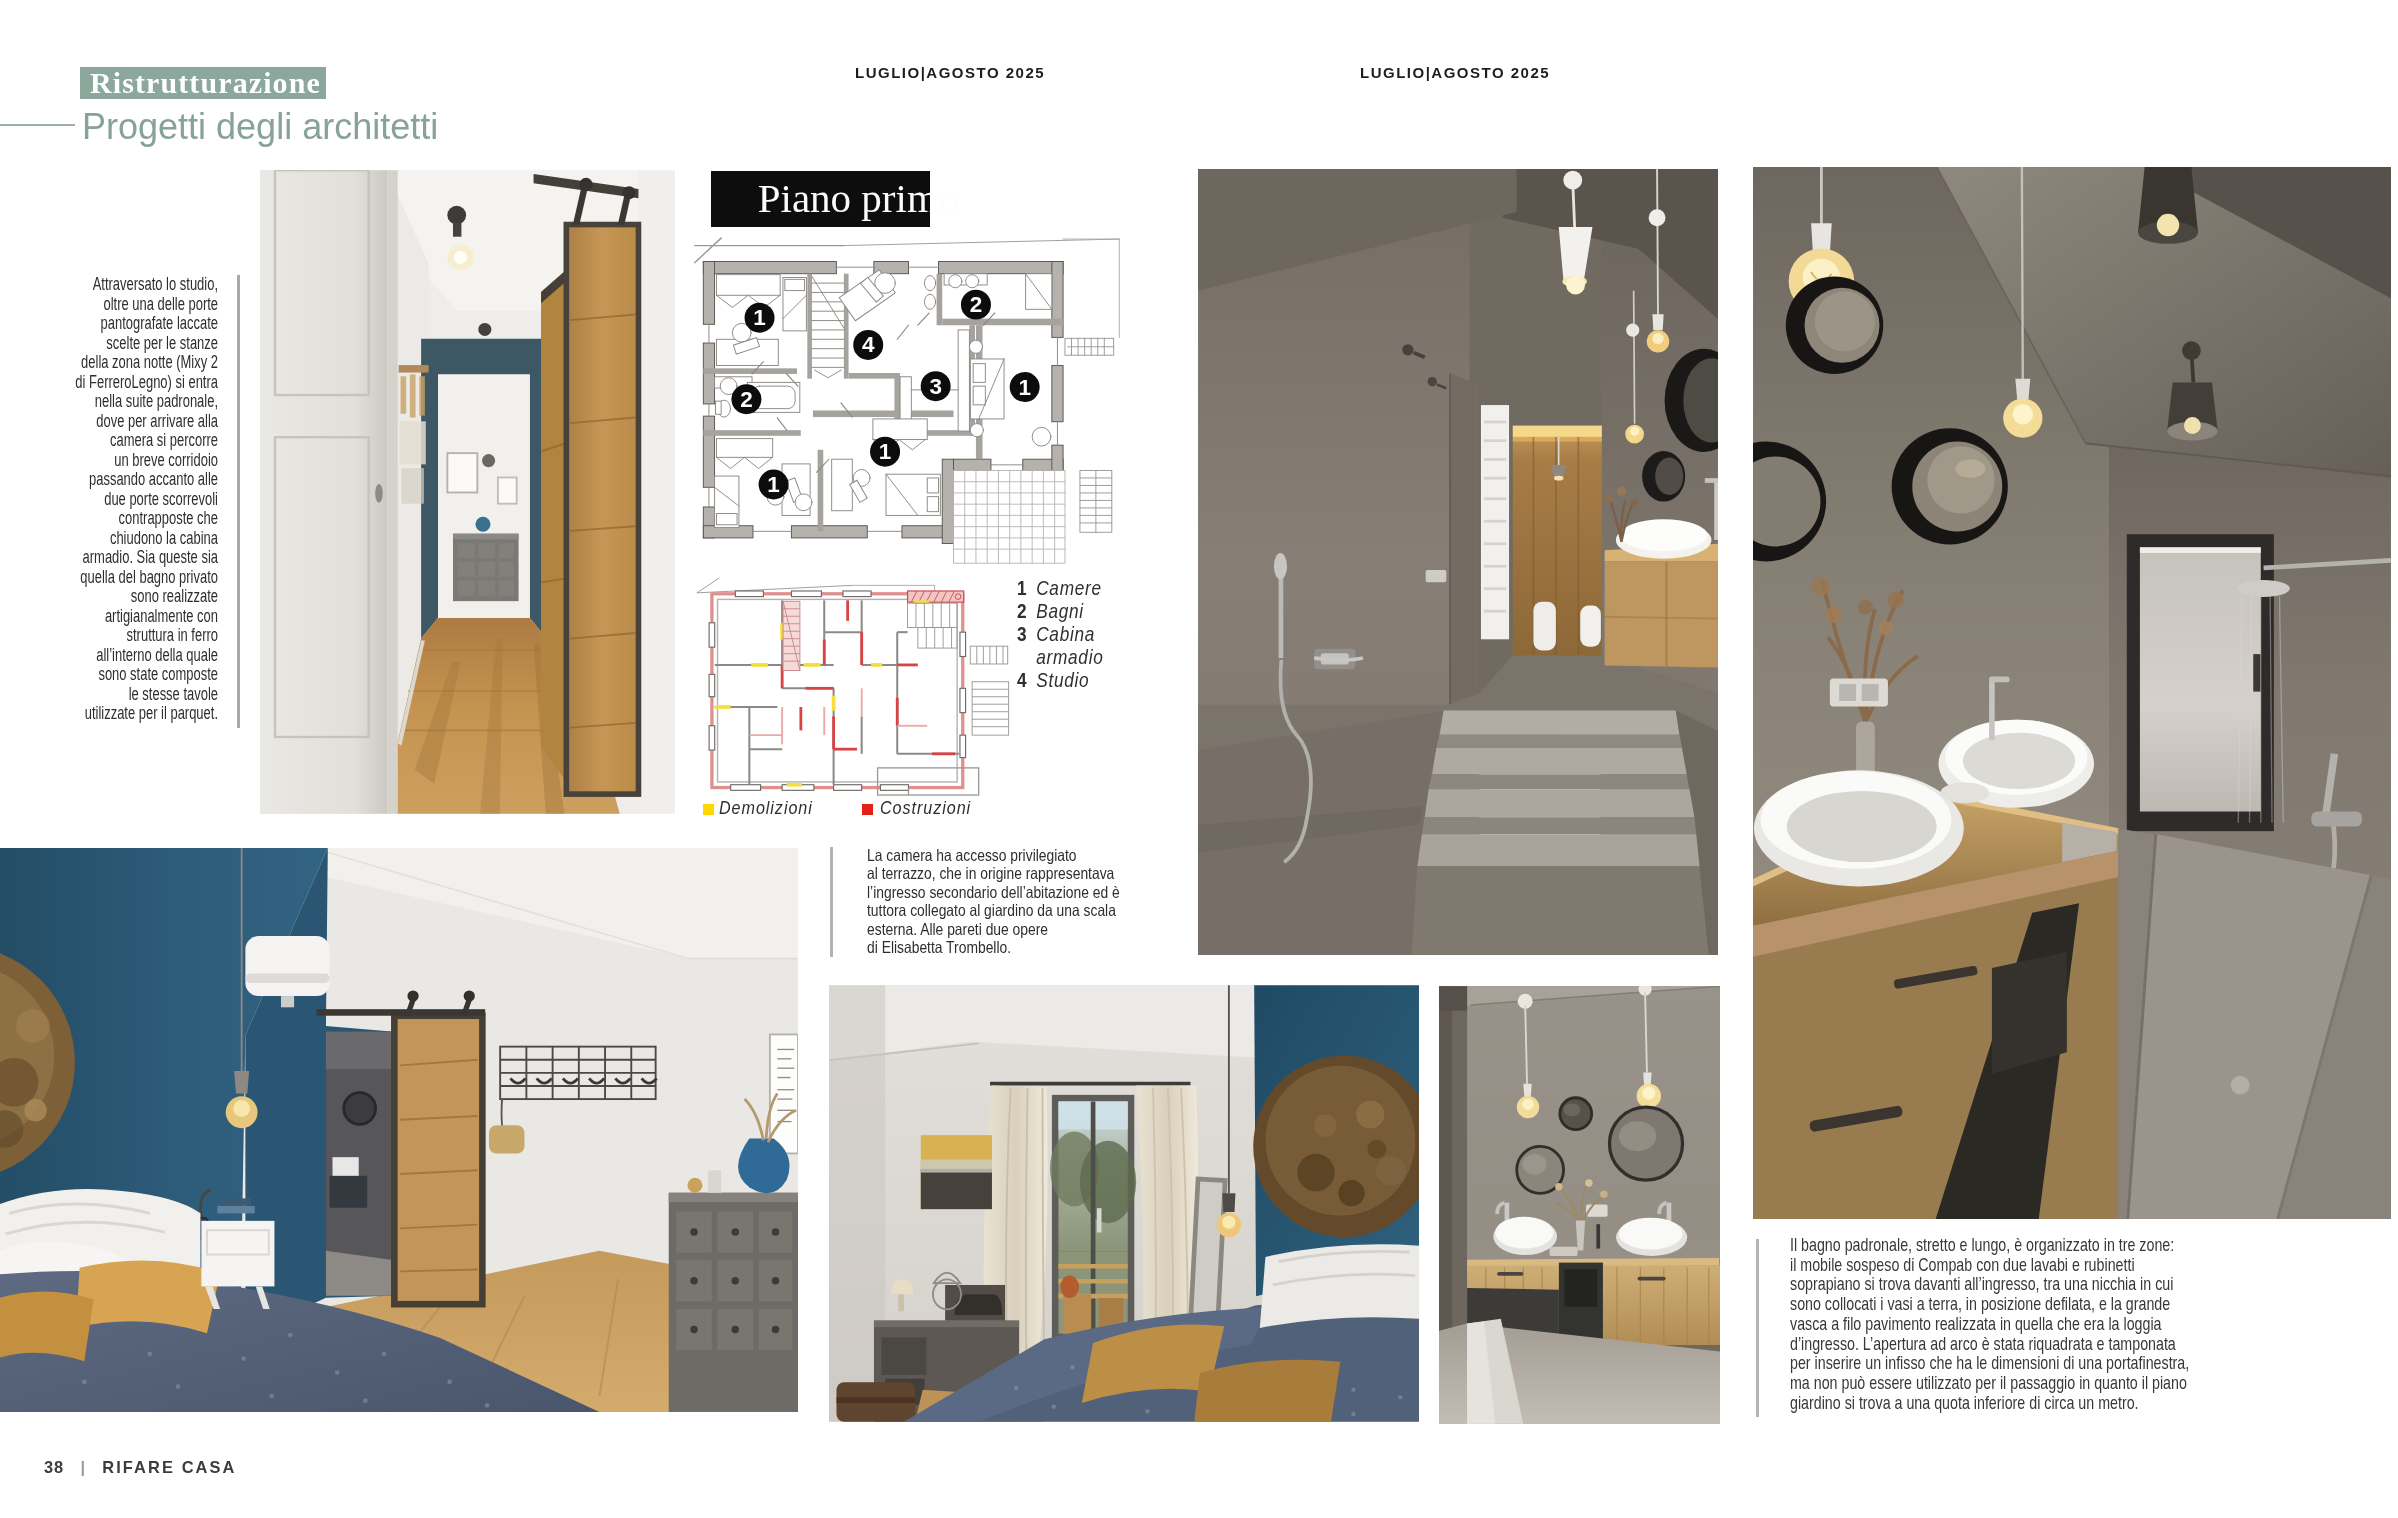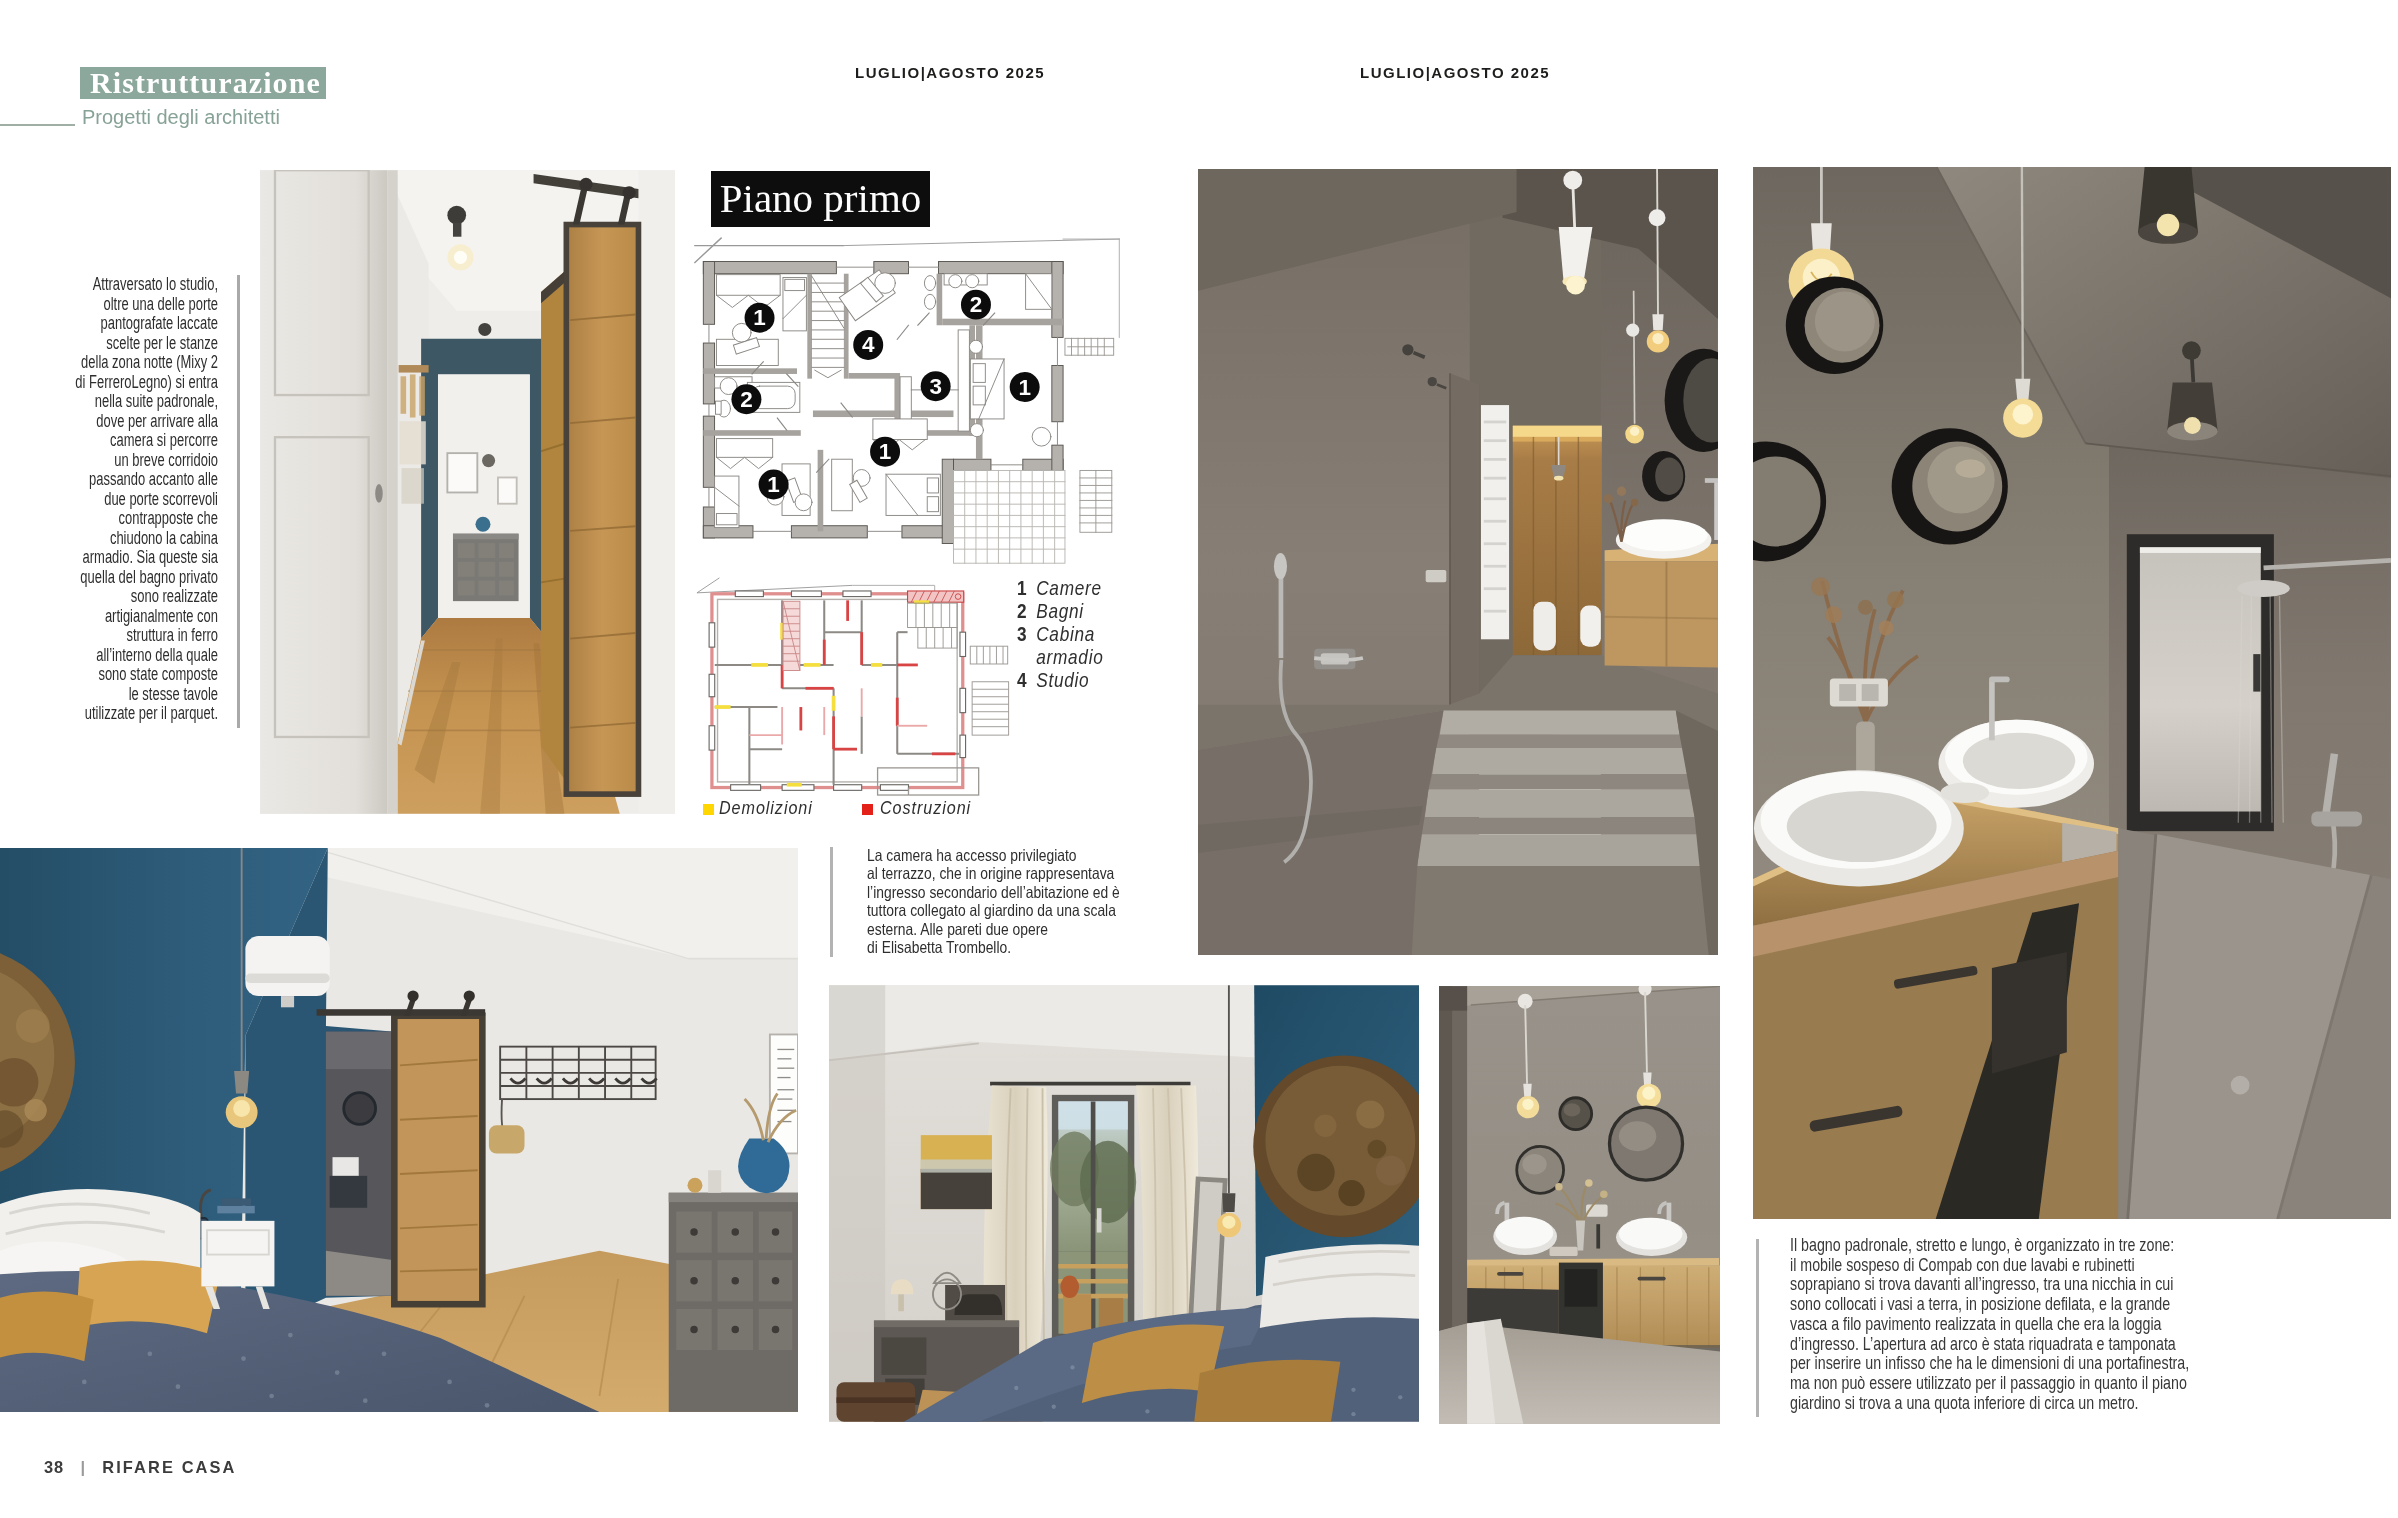--- a/index.html
+++ b/index.html
@@ -8,35 +8,35 @@
 .ital{font-style:italic;}
 </style>
 </head>
 <body>
 <div id="page">
 
 <div class="abs" style="left:80px;top:67px;width:246px;height:32px;background:#8CA79B;"></div>
 
 <div class="abs" style="left:90px;top:67px;height:20px;line-height:31px;color:#fff;font-family:'Liberation Serif',serif;font-weight:bold;font-size:30px;letter-spacing:1.1px;text-align:center;">Ristrutturazione</div>
 
-<div class="abs" style="left:82px;top:106px;font-size:20px;color:#87A296;">Progetti degli architetti</div>
+<div class="abs" style="left:82px;top:106px;font-size:36px;color:#87A296;">Progetti degli architetti</div>
 
 <div class="abs" style="left:0;top:124px;width:75px;height:1.9px;background:#9FAFA6;"></div>
 
 <div class="abs" style="left:855px;top:64px;white-space:nowrap;font-size:15px;font-weight:bold;letter-spacing:1.5px;color:#1d1d1b;">LUGLIO|AGOSTO 2025</div>
 
 <div class="abs" style="left:1360px;top:64px;white-space:nowrap;font-size:15px;font-weight:bold;letter-spacing:1.5px;color:#1d1d1b;">LUGLIO|AGOSTO 2025</div>
 
 <div class="abs" style="left:19px;top:275px;width:199px;font-size:18px;line-height:19.5px;color:#2e2e2e;text-align:right;white-space:nowrap;transform:scaleX(0.72);transform-origin:top right;">Attraversato lo studio,<br>oltre una delle porte<br>pantografate laccate<br>scelte per le stanze<br>della zona notte (Mixy 2<br>di FerreroLegno) si entra<br>nella suite padronale,<br>dove per arrivare alla<br>camera si percorre<br>un breve corridoio<br>passando accanto alle<br>due porte scorrevoli<br>contrapposte che<br>chiudono la cabina<br>armadio. Sia queste sia<br>quella del bagno privato<br>sono realizzate<br>artigianalmente con<br>struttura in ferro<br>all’interno della quale<br>sono state composte<br>le stesse tavole<br>utilizzate per il parquet.</div>
 
 <div class="abs" style="left:237px;top:275px;width:2.8px;height:453px;background:#a9a9a9;"></div>
 
 <div class="abs" style="left:711px;top:171px;width:219px;height:56px;background:#0d0d0d;"></div>
 
-<div class="abs" style="left:711px;top:171px;width:219px;height:39px;line-height:54px;text-align:center;color:#fdfdfd;font-family:'Liberation Serif',serif;font-size:41px;">Piano primo</div>
+<div class="abs" style="left:749px;top:171px;width:219px;height:39px;line-height:54px;text-align:center;color:#fdfdfd;font-family:'Liberation Serif',serif;font-size:41px;">Piano primo</div>
 
 <div class="abs" style="left:1017px;top:576px;font-size:21px;line-height:23px;color:#2f2f2f;transform:scaleX(0.82);transform-origin:top left;"><b>1</b>&nbsp;&nbsp;<span class="ital" style="letter-spacing:0.9px;">Camere</span><br><b>2</b>&nbsp;&nbsp;<span class="ital" style="letter-spacing:0.9px;">Bagni</span><br><b>3</b>&nbsp;&nbsp;<span class="ital" style="letter-spacing:0.9px;">Cabina</span><br>&nbsp;&nbsp;&nbsp;&nbsp;<span class="ital" style="letter-spacing:0.9px;">armadio</span><br><b>4</b>&nbsp;&nbsp;<span class="ital" style="letter-spacing:0.9px;">Studio</span></div>
 
 <div class="abs" style="left:703px;top:804px;width:11.2px;height:11.2px;background:#FFD600;"></div>
 
 <div class="abs" style="left:719px;top:797px;font-size:19px;font-style:italic;letter-spacing:1.1px;color:#2f2f2f;transform:scaleX(0.85);transform-origin:top left;">Demolizioni</div>
 
 <div class="abs" style="left:862px;top:804px;width:11.2px;height:11.2px;background:#E32119;"></div>
 
 <div class="abs" style="left:880px;top:797px;font-size:19px;font-style:italic;letter-spacing:1.1px;color:#2f2f2f;transform:scaleX(0.85);transform-origin:top left;">Costruzioni</div>

